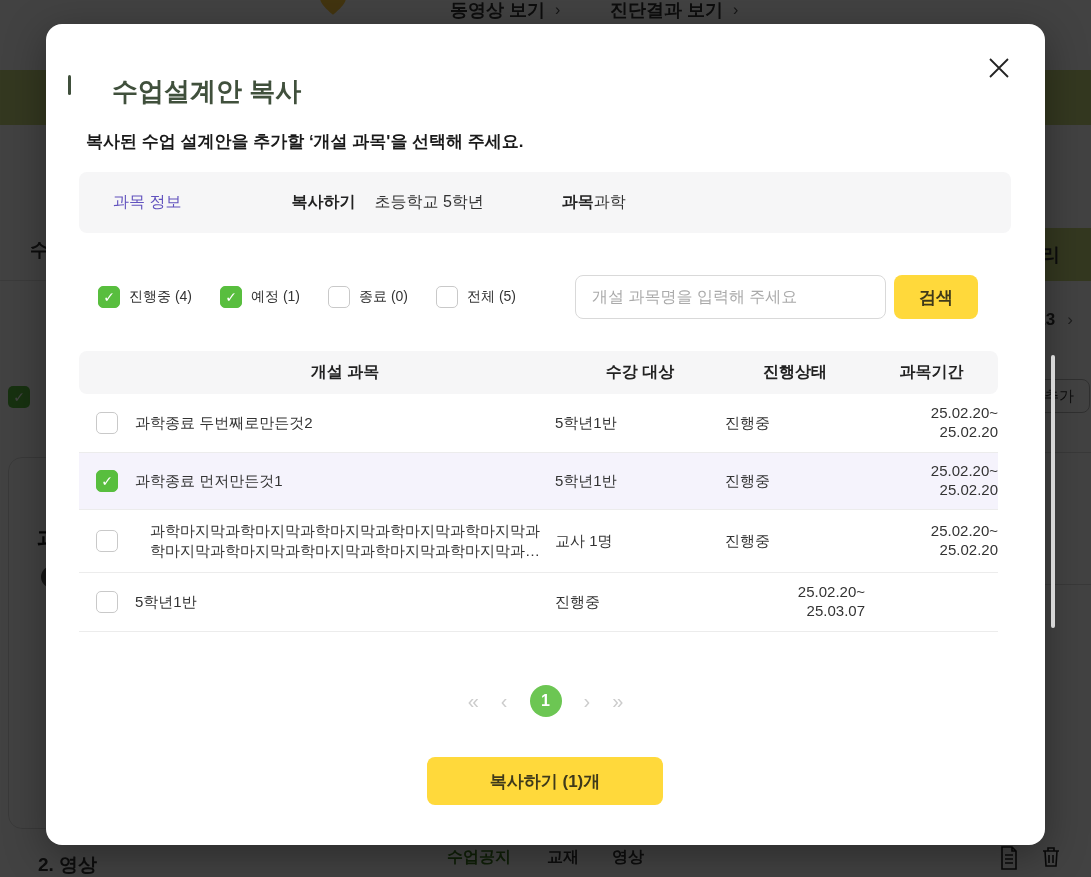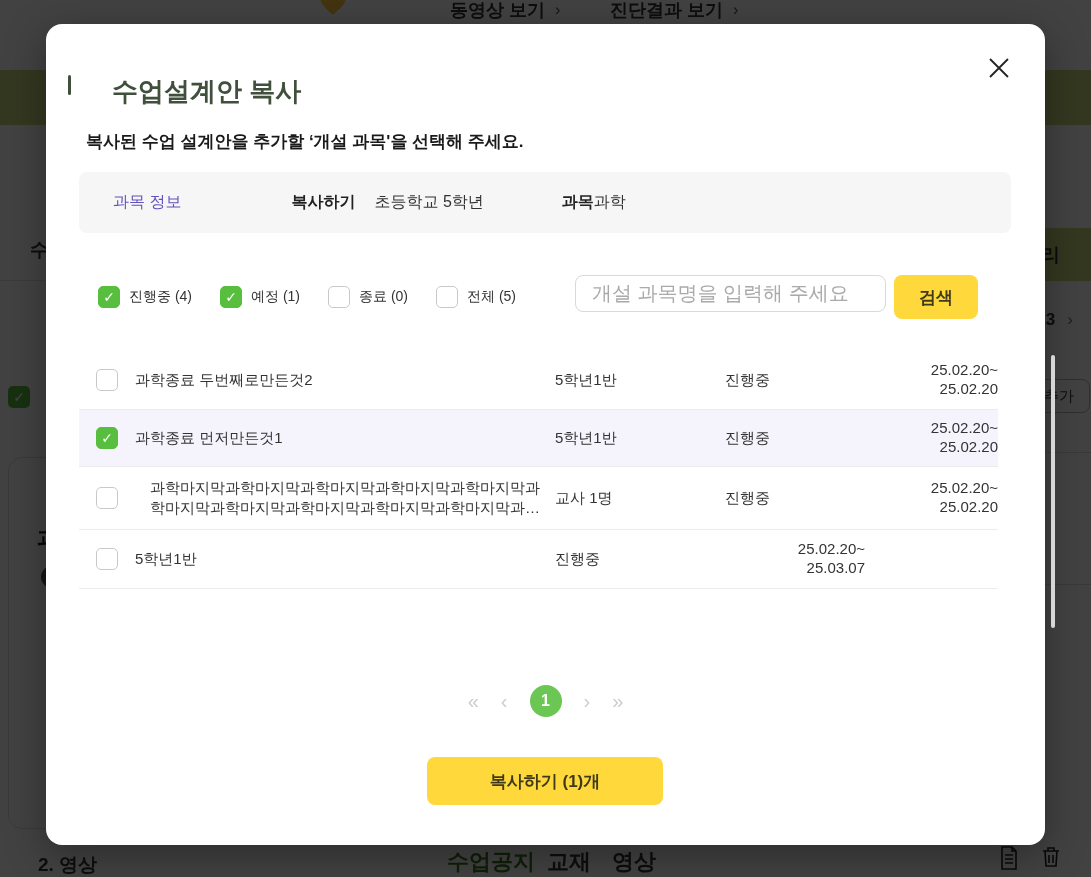--- a/index.html
+++ b/index.html
@@ -18,21 +18,21 @@
   .tab-right { position:absolute; right:0; top:3px; width:59px; height:53px; background:#c9d97e; border-radius:10px 0 0 0; font-size:19px; font-weight:700; color:#333; display:flex; align-items:center; padding-left:9px; }
   .counter { position:absolute; right:18px; top:310px; font-size:17px; font-weight:700; color:#333; display:flex; gap:12px; align-items:center; }
   .counter .chev { color:#777; font-weight:400; }
   .bg-check { position:absolute; left:8px; top:386px; width:22px; height:22px; border-radius:5px; background:#58be3e; color:#fff; font-size:14px; font-weight:700; display:flex; align-items:center; justify-content:center; }
   .add-btn { position:absolute; left:1028px; top:379px; width:62px; height:34px; border:1px solid #bbb; border-radius:8px; background:#fff; font-size:15px; color:#333; display:flex; align-items:center; justify-content:center; }
   .left-card { position:absolute; left:8px; top:457px; width:424px; height:372px; border:1px solid #ddd; border-radius:14px; background:#fff; }
   .left-card .sec-label { position:absolute; left:28px; top:66px; font-size:22px; font-weight:700; color:#222; }
   .left-card .ava { position:absolute; left:32px; top:108px; width:22px; height:22px; border-radius:50%; background:#555; }
   .right-card { position:absolute; left:1030px; top:452px; width:70px; height:133px; border:1px solid #ddd; border-radius:14px 0 0 14px; background:#fff; }
   .bottom-left { position:absolute; left:38px; top:852px; font-size:19px; font-weight:700; color:#333; }
-  .bottom-tab { position:absolute; top:847px; font-size:22px; font-weight:700; color:#333; }
+  .bottom-tab { position:absolute; top:847px; font-size:16px; font-weight:700; color:#333; }
   .bottom-tab.active { color:#3c7a1e; }
   .icon-doc { position:absolute; left:999px; top:846px; }
   .icon-trash-b { position:absolute; left:1040px; top:845px; }
 
   .overlay { position:absolute; inset:0; background:rgba(0,0,0,0.74); }
 
   
   .modal { position:absolute; left:46px; top:24px; width:999px; height:821px; background:#fff; border-radius:16px; box-shadow:0 10px 40px rgba(0,0,0,.35); }
   .m-title { position:absolute; left:66px; top:50px; font-size:26px; font-weight:700; color:#40503c; }
   .m-title-bar { position:absolute; left:22px; top:51px; width:3px; height:20px; background:#40503c; border-radius:2px; }
@@ -42,21 +42,21 @@
   .info-label { margin-left:34px; color:#6152be; font-weight:400; }
   .info-k { font-weight:700; color:#222; }
   .info-v { color:#333; }
   .ik1 { margin-left:110px; } .iv1 { margin-left:19px; } .ik2 { margin-left:78px; } .iv2 { margin-left:0; }
 
   .filter-row { position:absolute; left:52px; top:251px; height:44px; display:flex; align-items:center; }
   .f-group { display:flex; align-items:center; gap:9px; margin-right:28px; cursor:pointer; }
   .cbx { width:22px; height:22px; border-radius:5px; border:1.5px solid #c9c9c9; background:#fff; display:flex; align-items:center; justify-content:center; color:#fff; font-size:14px; font-weight:700; }
   .cbx.on { background:#58be3e; border-color:#58be3e; }
   .f-label { font-size:14px; color:#333; }
-  .search-input { position:absolute; left:529px; top:251px; width:311px; height:37px; border:1px solid #d9d9d9; border-radius:8px; padding:0 16px; font-size:20px; color:#333; outline:none; font-family:inherit; }
+  .search-input { position:absolute; left:529px; top:251px; width:311px; height:44px; border:1px solid #d9d9d9; border-radius:8px; padding:0 16px; font-size:16px; color:#333; outline:none; font-family:inherit; }
   .search-input::placeholder { color:#aaa; }
   .search-btn { position:absolute; left:848px; top:251px; width:84px; height:44px; border:none; border-radius:8px; background:#ffd93b; font-size:17px; font-weight:700; color:#3f3a1a; cursor:pointer; font-family:inherit; }
 
   .tbl { position:absolute; left:33px; top:327px; width:919px; }
   .t-grid { display:grid; grid-template-columns:56px 420px 170px 140px 133px; align-items:center; }
   .t-head { height:43px; background:#f6f6f7; border-radius:8px; font-size:16px; font-weight:700; color:#222; }
   .t-head div { text-align:center; }
   .t-row { border-bottom:1px solid #ececec; font-size:15px; color:#333; cursor:pointer; }
   .t-row.sel { background:#f5f3fc; }
   .r1{height:59px;} .r2{height:57px;} .r3{height:63px;} .r4{height:59px;}
@@ -156,20 +156,27 @@
     <span class="f-group">
       <span class="cbx"></span>
       <span class="f-label">전체 (5)</span>
     </span>
   </div>
 
   <input class="search-input" placeholder="개설 과목명을 입력해 주세요" style="">
   <button class="search-btn">검색</button>
 
   <div class="tbl">
+    <div class="t-grid t-head">
+      <div></div>
+      <div>개설 과목</div>
+      <div>수강 대상</div>
+      <div>진행상태</div>
+      <div>과목기간</div>
+    </div>
 
     <div class="t-grid t-row r1">
       <div class="cbx-cell">
           <span class="cbx"></span>
         </div>
       <div class="cell-c">과학종료 두번째로만든것2</div>
       <div class="cell-c">5학년1반</div>
       <div class="cell-c">진행중</div>
       <div class="period">
         <div>25.02.20~</div>

